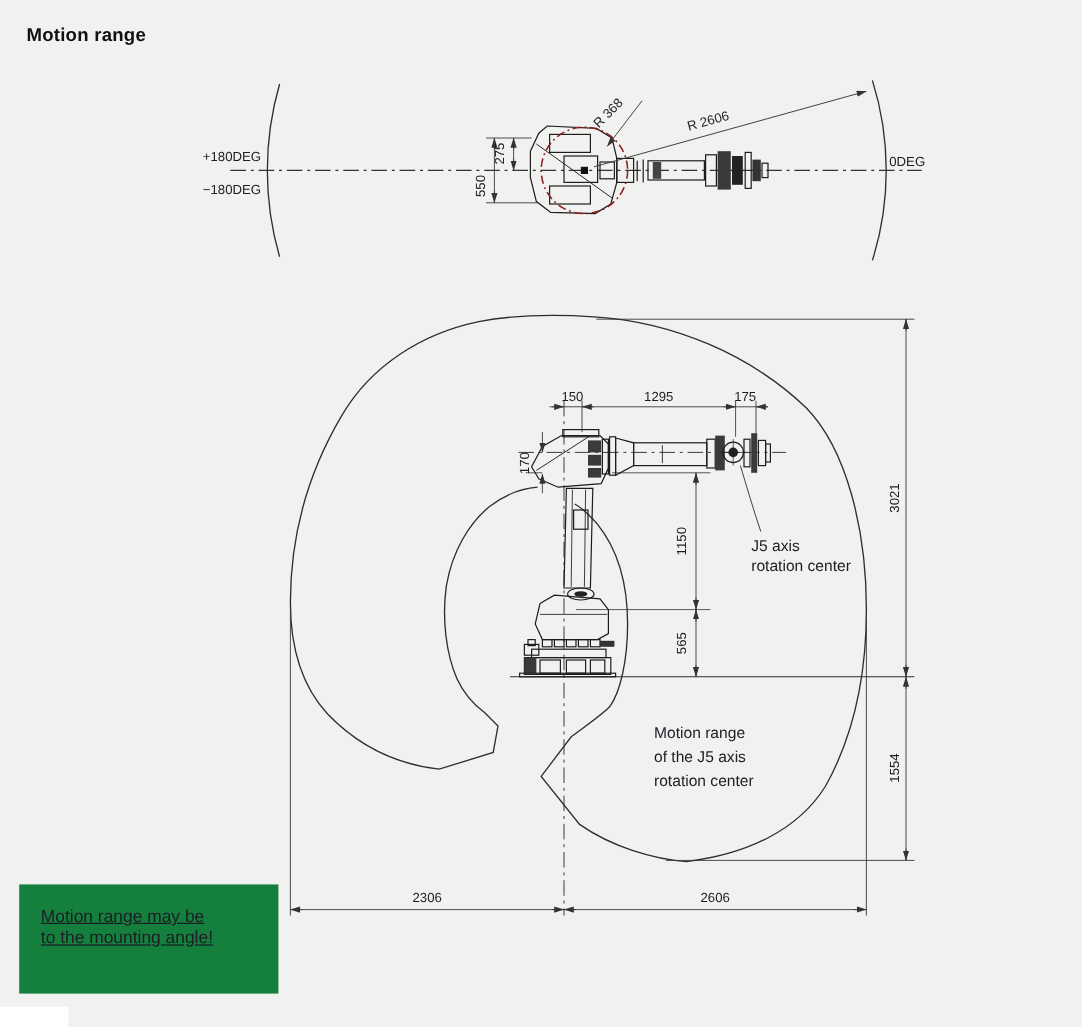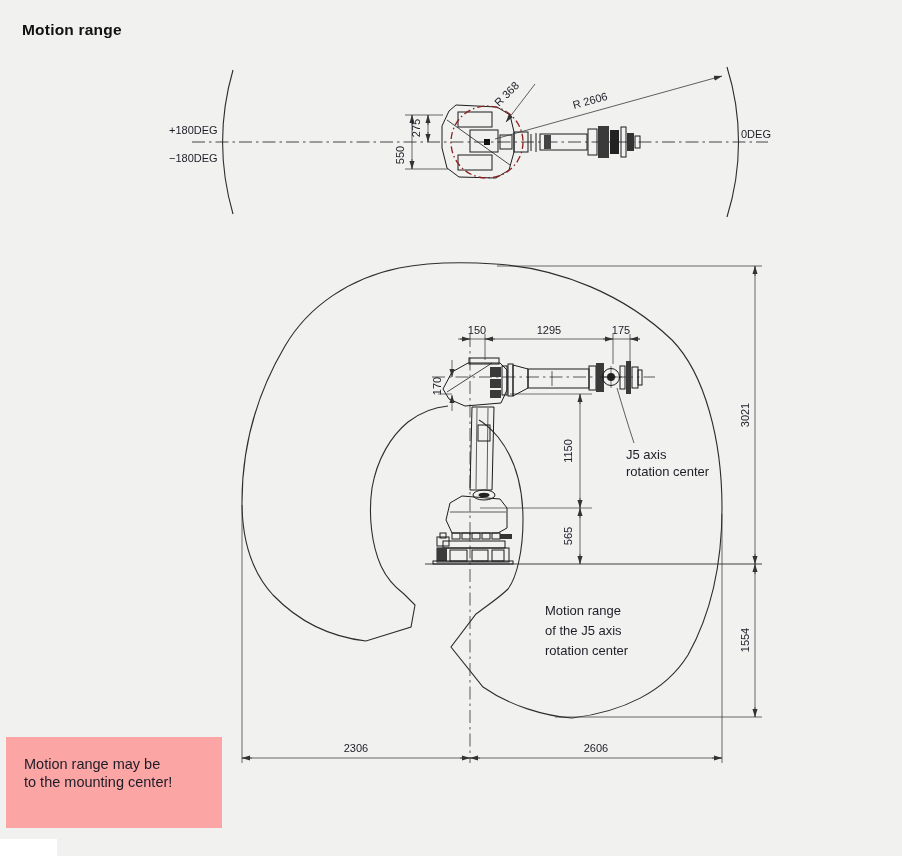--- a/index.html
+++ b/index.html
@@ -18,24 +18,24 @@
   }
   svg{position:absolute;left:0;top:0;}
   svg text{
     font-family:"Liberation Sans","DejaVu Sans",sans-serif;
     fill:#1d1d26;
   }
   .dimtxt{font-size:11px;}
   .degtxt{font-size:11px;}
   .lbltxt{font-size:13px;}
   .note-box{
-    position:absolute;left:6px;top:737px;width:216px;height:91px;
-    background:#fca5a5;
+    position:absolute;left:16px;top:737px;width:216px;height:91px;
+    background:#15803d;
     font-size:14.5px;line-height:18px;color:#1c1c26;
-    padding:18px 0 0 18px;box-sizing:border-box;
+    padding:18px 0 0 18px;box-sizing:border-box;text-decoration:underline;
   }
   .note-box div{white-space:nowrap;}
   .white-corner{
     position:absolute;left:0;top:839px;width:57px;height:17px;background:#ffffff;
   }
 </style>
 </head>
 <body>
 
 <div class="stage">
@@ -255,17 +255,17 @@
       <text class="lbltxt" x="626" y="476">rotation center</text>
 
       <text class="lbltxt" x="545" y="615">Motion range</text>
       <text class="lbltxt" x="545" y="635">of the J5 axis</text>
       <text class="lbltxt" x="545" y="655">rotation center</text>
     </g>
   </svg>
 
   <div class="note-box">
     <div>Motion range may be</div>
-    <div>to the mounting center!</div>
+    <div>to the mounting angle!</div>
   </div>
 
   <div class="white-corner"></div>
 </div>
 
 </body></html>

